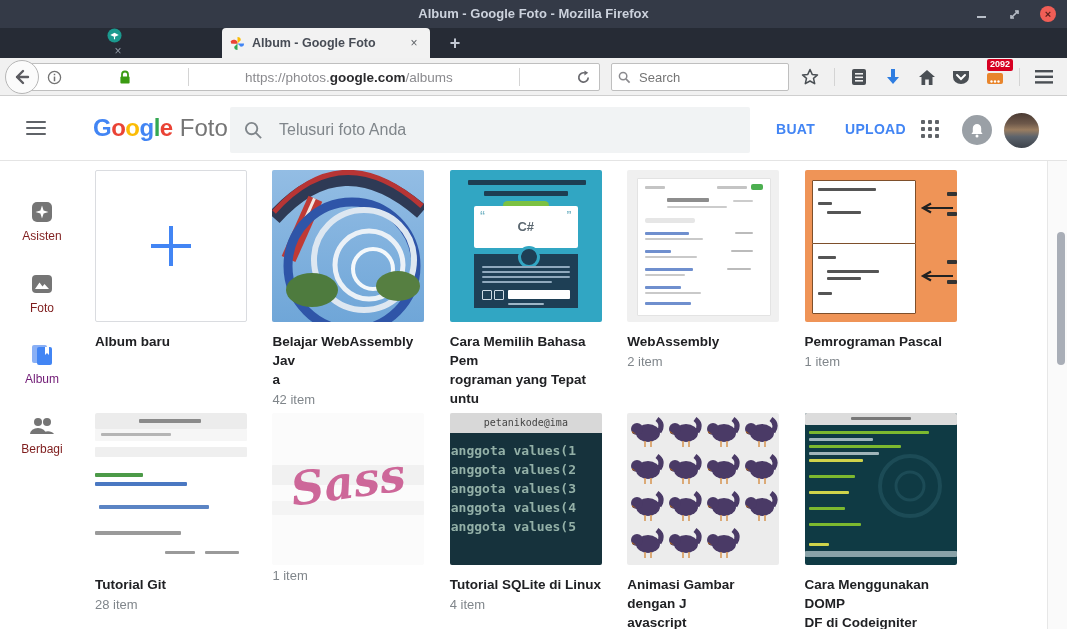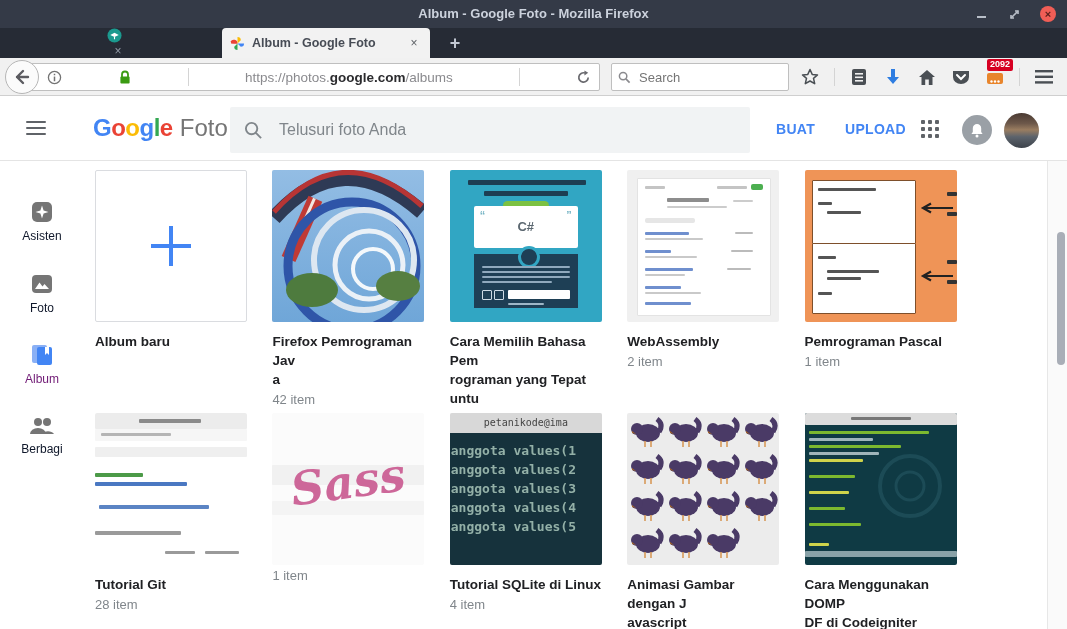--- a/index.html
+++ b/index.html
@@ -40,21 +40,21 @@
   .gsearch{position:absolute;left:230px;top:107px;width:520px;height:46px;background:#f1f3f4;border-radius:2px;display:flex;align-items:center;padding:0 14px;box-sizing:border-box;}
   .gsearch input{border:none;outline:none;background:transparent;font-size:16px;color:#3c4043;width:420px;margin-left:14px;font-family:"Liberation Sans",sans-serif;}
   .gsearch input::placeholder{color:#80868b;}
   .hbtn{position:absolute;top:121px;font-size:14px;font-weight:700;color:#4285f4;letter-spacing:.3px;}
   .gridicon{position:absolute;left:921px;top:120px;width:20px;height:20px;display:grid;grid-template-columns:repeat(3,4px);grid-template-rows:repeat(3,4px);gap:3px;}
   .gridicon div{background:#5f6368;border-radius:1px;}
   .bell{position:absolute;left:962px;top:115px;width:30px;height:30px;border-radius:50%;background:#9aa0a6;display:flex;align-items:center;justify-content:center;}
   .avatar{position:absolute;left:1004px;top:113px;width:35px;height:35px;border-radius:50%;background:linear-gradient(180deg,#4a3a32 0%,#6d584a 30%,#9a7d60 48%,#5c636c 68%,#3d434b 100%);}
   
   .sideitem{position:absolute;left:0;width:84px;display:flex;flex-direction:column;align-items:center;gap:5px;}
-  .sideitem .slabel{font-size:12px;color:#0f172a;}
+  .sideitem .slabel{font-size:12px;color:#7f1d1d;}
   .sideitem.active .slabel{color:#701a75;}
   
   .grid{position:absolute;left:95px;top:170px;width:960px;display:grid;grid-template-columns:repeat(5,152px);column-gap:25.4px;grid-auto-rows:243px;}
   .thumb{width:152px;height:152px;border-radius:2px;position:relative;overflow:hidden;background:#eee;}
   .atitle{margin-top:10px;font-size:13.5px;font-weight:700;color:#202124;line-height:19px;white-space:pre-line;}
   .acount{margin-top:3px;font-size:13px;color:#80868b;}
   .b{position:absolute;border-radius:1px;}
   .plusbox{width:150px;height:150px;border:1px solid #dadce0;background:#fff;border-radius:2px;position:relative;}
   
   .t3{background:#31a6c3;}
@@ -295,21 +295,21 @@
             <rect x="27" y="26" width="3" height="66" fill="#f2e6e0"></rect>
           </g>
         <circle cx="80" cy="96" r="64" stroke="#2f55a8" stroke-width="9" fill="none"></circle>
         <circle cx="92" cy="90" r="50" stroke="#dde7f1" stroke-width="6" fill="none"></circle>
         <circle cx="97" cy="95" r="34" stroke="#ebf1f7" stroke-width="5" fill="none"></circle>
         <circle cx="101" cy="99" r="20" stroke="#f4f8fb" stroke-width="4" fill="none"></circle>
         <ellipse cx="40" cy="120" rx="26" ry="17" fill="#4e7b3e"></ellipse>
         <ellipse cx="126" cy="116" rx="22" ry="15" fill="#567f41"></ellipse>
       </svg>
     </div>
-    <div class="atitle">Firefox Pemrograman Jav
+    <div class="atitle">Belajar WebAssembly Jav
 a</div>
     <div class="acount">42 item</div>
   </div>
 
   <div>
     <div class="thumb t3">
       <div class="b" style="left:18px;top:10px;width:118px;height:5px;background:#1d3e53;"></div>
       <div class="b" style="left:34px;top:21px;width:84px;height:5px;background:#1d3e53;"></div>
       <div class="b" style="left:53px;top:31px;width:46px;height:9px;border-radius:5px;background:#7cc142;"></div>
       <div class="card">

